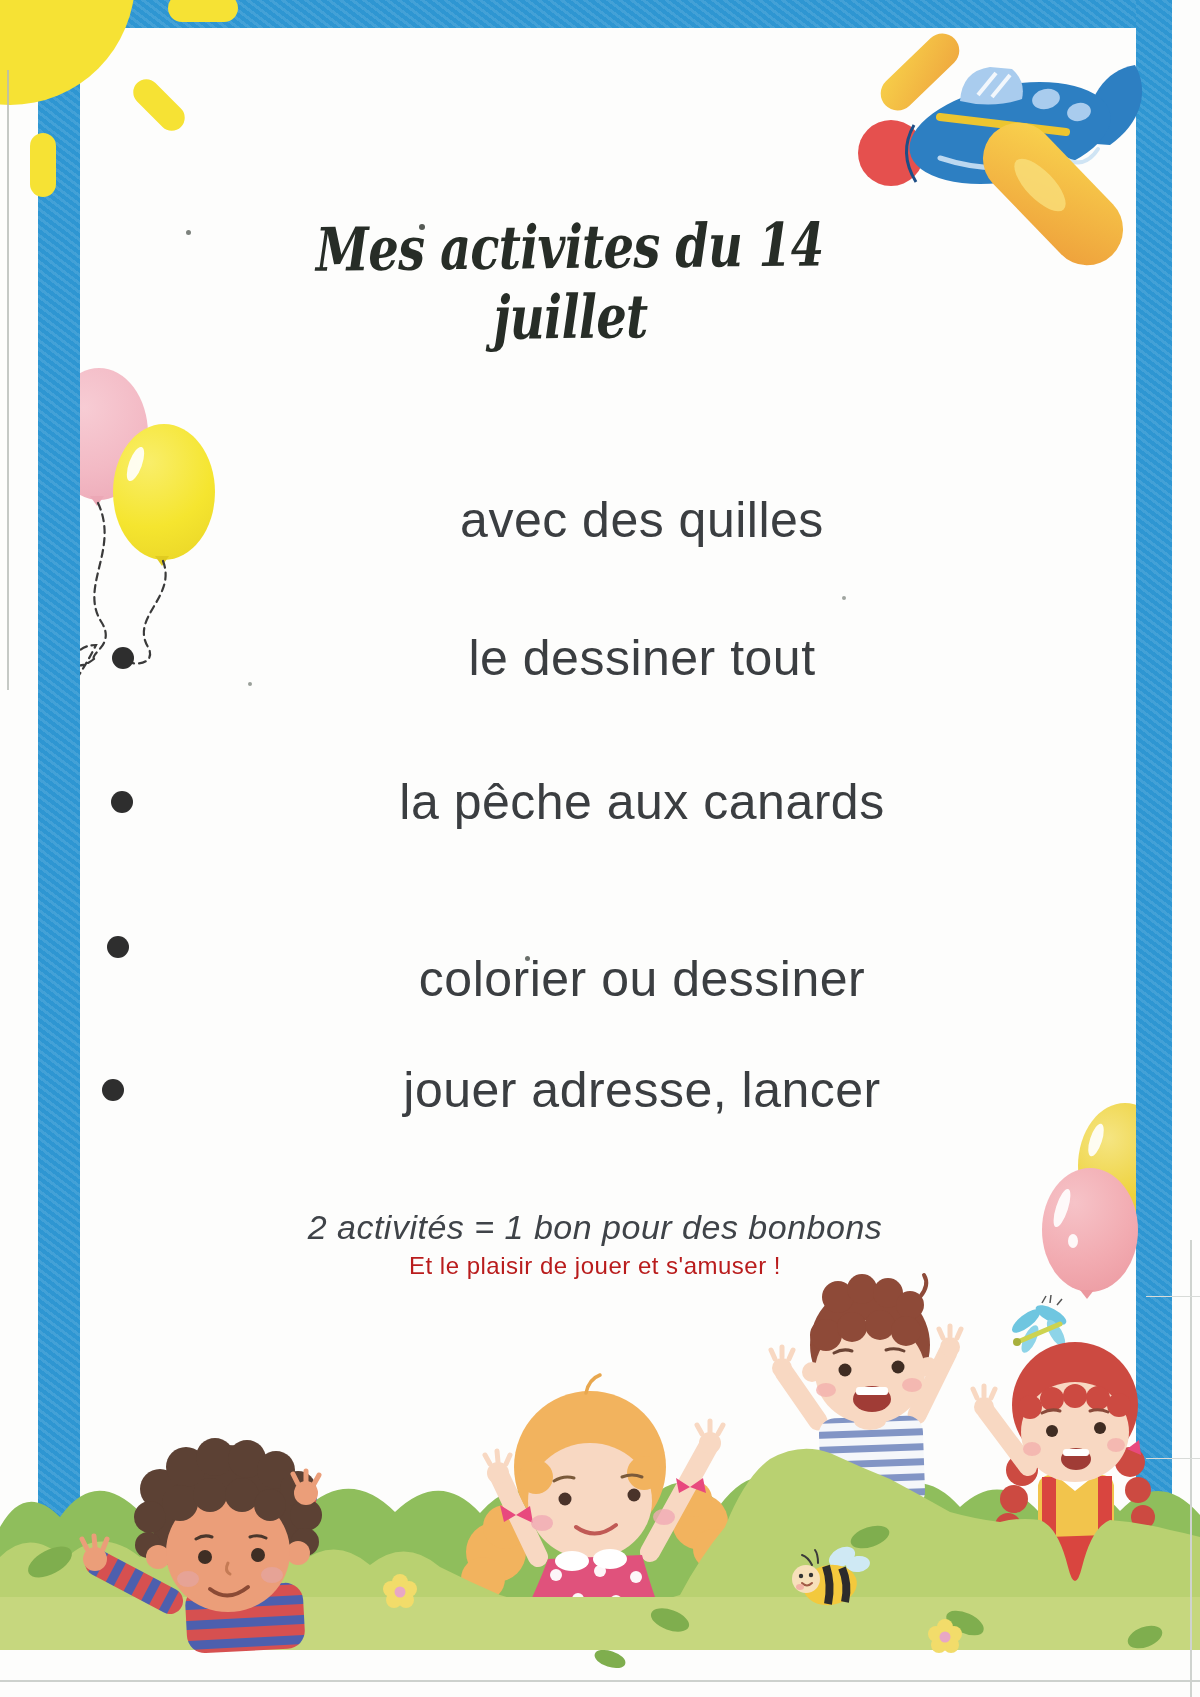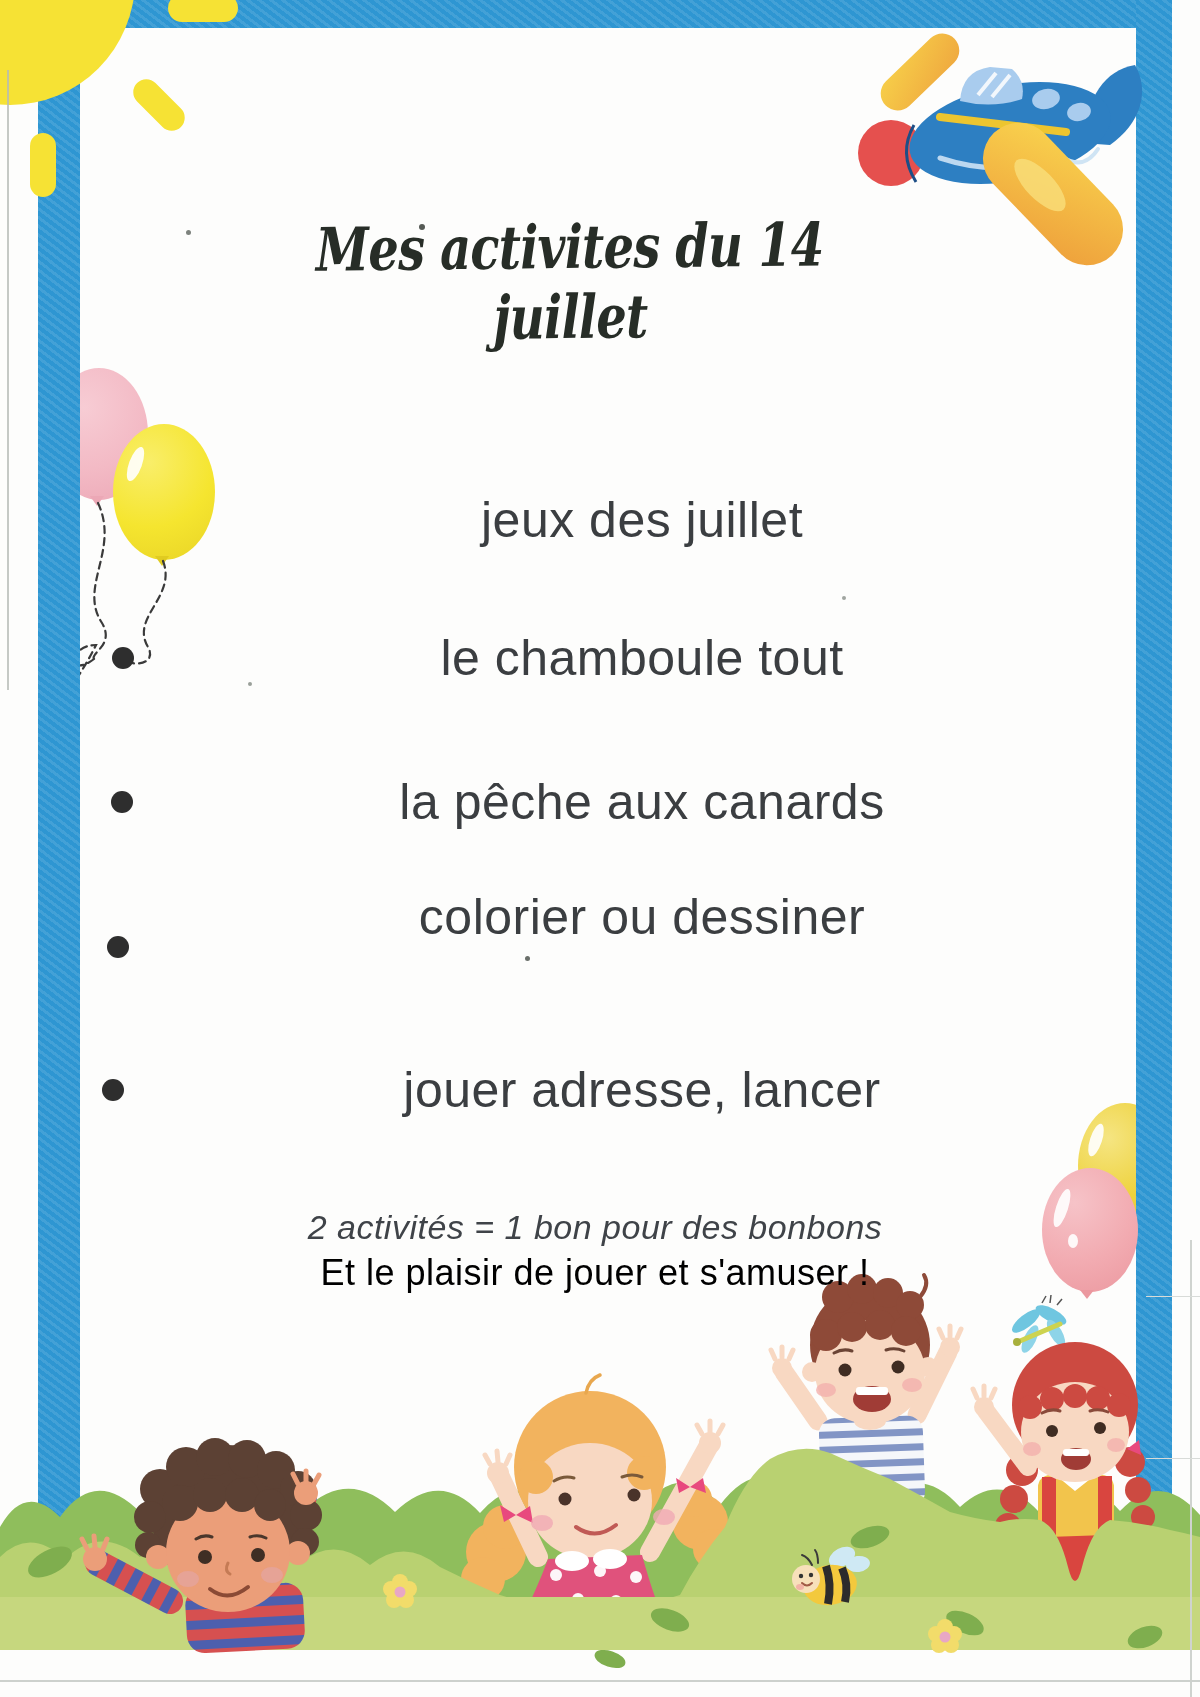--- a/index.html
+++ b/index.html
@@ -25,21 +25,21 @@
 
   
   .title{width:840px;text-align:center;color:#272d27;z-index:5;
          font-family:"DejaVu Serif",serif;font-style:italic;font-weight:bold;
          font-size:60px;letter-spacing:-1px;transform:rotate(-0.6deg) scaleX(.80);}
   .activity{width:1000px;text-align:center;color:#3b3e41;font-size:50px;line-height:50px;
             letter-spacing:.5px;z-index:5;}
   .bullet{width:22px;height:22px;border-radius:50%;background:#2e2e2e;z-index:5;}
   .footer1{width:1000px;text-align:center;color:#3f4348;font-size:34px;font-style:italic;
            letter-spacing:.5px;z-index:5;}
-  .footer2{width:1000px;text-align:center;color:#000000;font-size:36px;letter-spacing:.5px;z-index:5;}
+  .footer2{width:1000px;text-align:center;color:#b91c1c;font-size:24px;letter-spacing:.5px;z-index:5;}
 
   
   .scanline{z-index:6;}
   .speck{border-radius:50%;z-index:6;}
 
   svg{display:block;}
 </style>
 </head>
 <body>
 
@@ -103,24 +103,24 @@
     <ellipse cx="256" cy="74" rx="14" ry="10" transform="rotate(-12 256 74)" fill="#a9ccee"></ellipse>
     <ellipse cx="289" cy="87" rx="12" ry="9" transform="rotate(-12 289 87)" fill="#a9ccee"></ellipse>
     <path d="M150,133 Q208,152 258,134" fill="none" stroke="#bcd8f0" stroke-width="5" stroke-linecap="round"></path>
     <path d="M272,132 Q294,146 308,124" fill="none" stroke="#cfe4f4" stroke-width="4" stroke-linecap="round"></path>
     <rect x="-85" y="-36" width="170" height="72" rx="36" transform="translate(263,169) rotate(46)" fill="url(#wingGrad2)"></rect>
     <ellipse cx="250" cy="160" rx="34" ry="14" transform="rotate(46 250 160)" fill="#f9df7a" opacity=".8"></ellipse>
   </svg>
 
   <div class="abs title" style="left:150px;top:212px;">Mes activites du 14 juillet</div>
 
-  <div class="abs activity" style="left:142px;top:495px;">jeux des juillet</div>
-  <div class="abs activity" style="left:142px;top:633px;">le chamboule tout</div>
+  <div class="abs activity" style="left:142px;top:495px;">avec des quilles</div>
+  <div class="abs activity" style="left:142px;top:633px;">le dessiner tout</div>
   <div class="abs activity" style="left:142px;top:777px;">la pêche aux canards</div>
-  <div class="abs activity" style="left:142px;top:892px;">colorier ou dessiner</div>
+  <div class="abs activity" style="left:142px;top:954px;">colorier ou dessiner</div>
   <div class="abs activity" style="left:142px;top:1065px;">jouer adresse, lancer</div>
 
   <div class="abs bullet" style="left:112px;top:647px;"></div>
   <div class="abs bullet" style="left:111px;top:791px;"></div>
   <div class="abs bullet" style="left:107px;top:936px;"></div>
   <div class="abs bullet" style="left:102px;top:1079px;"></div>
 
   <div class="abs footer1" style="left:95px;top:1208px;">2 activités = 1 bon pour des bonbons</div>
   <div class="abs footer2" style="left:95px;top:1252px;">Et le plaisir de jouer et s'amuser !</div>
 

